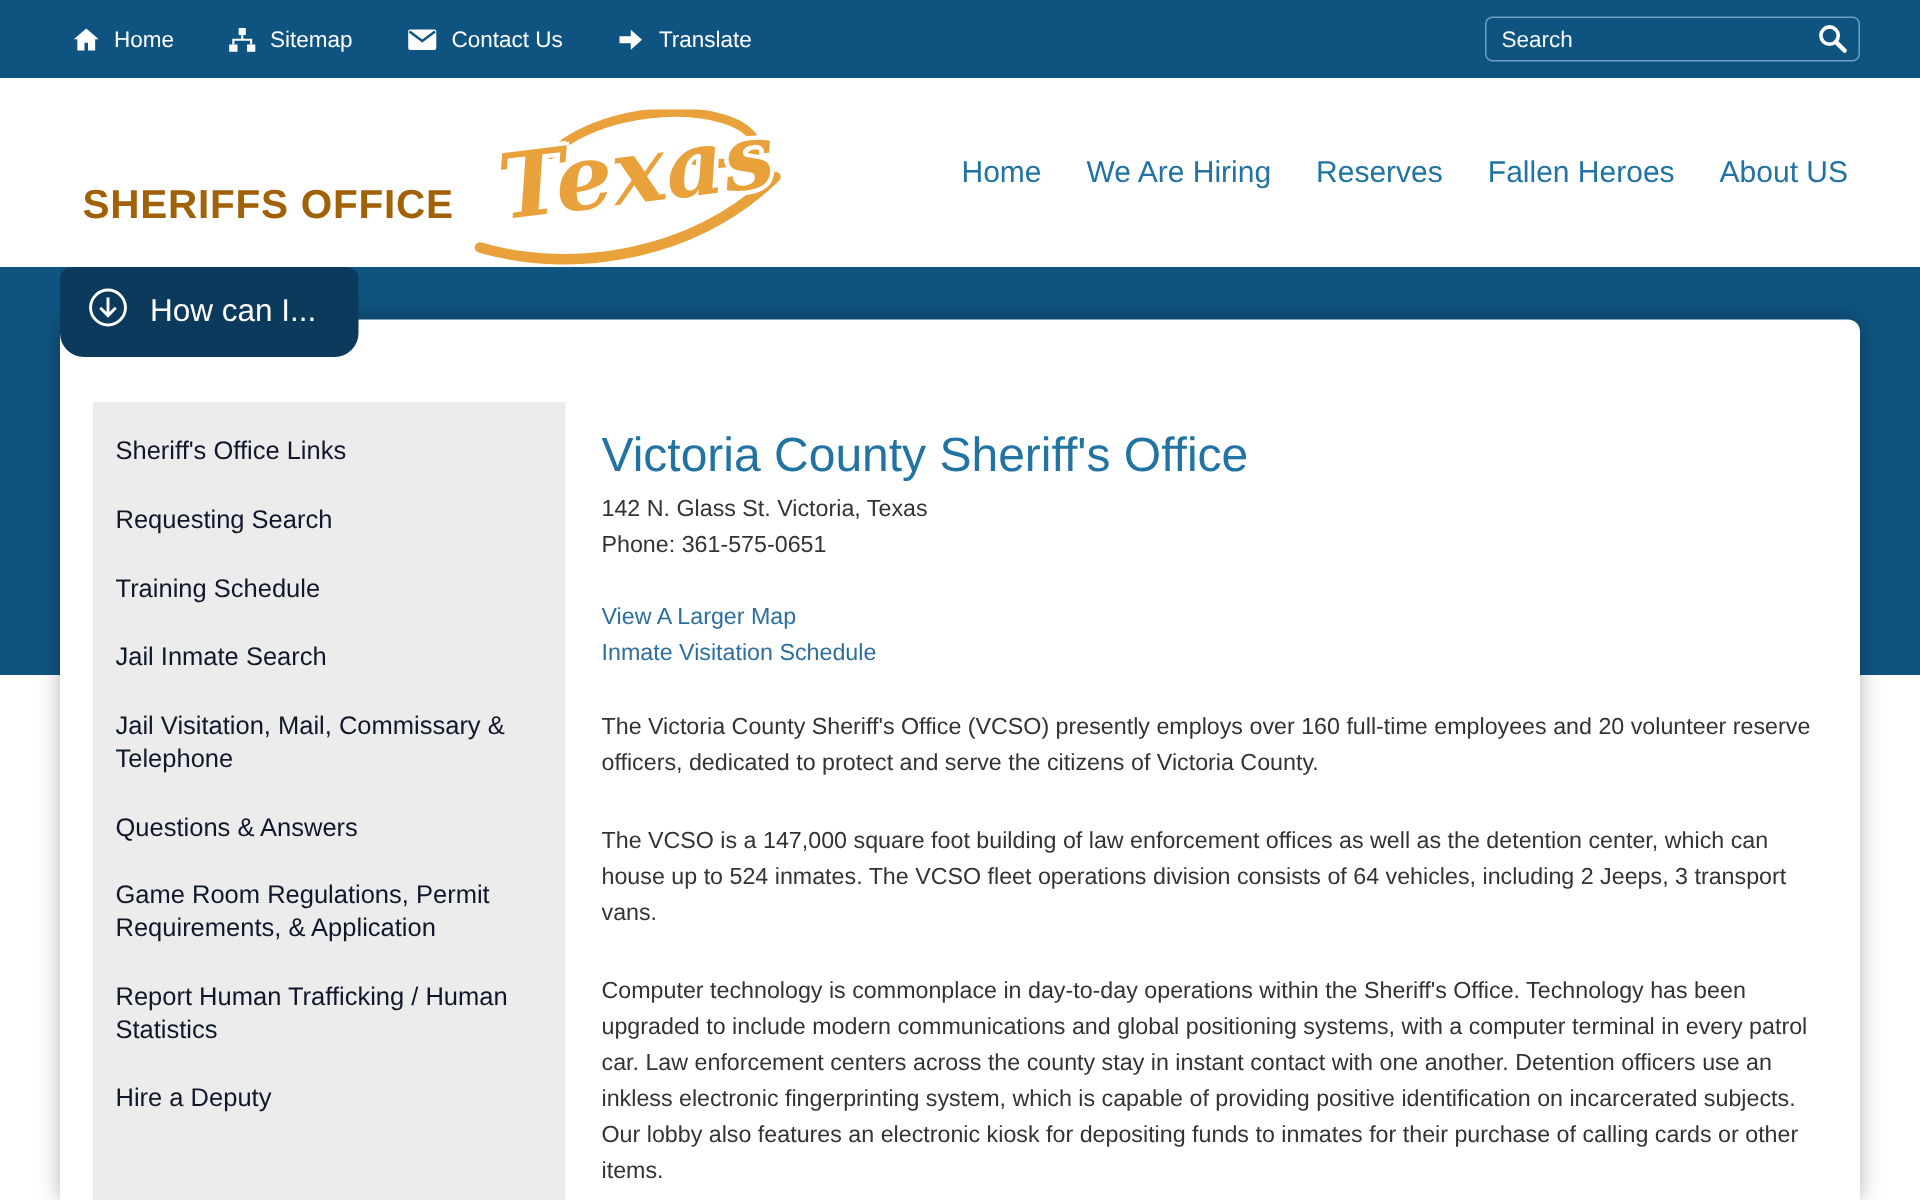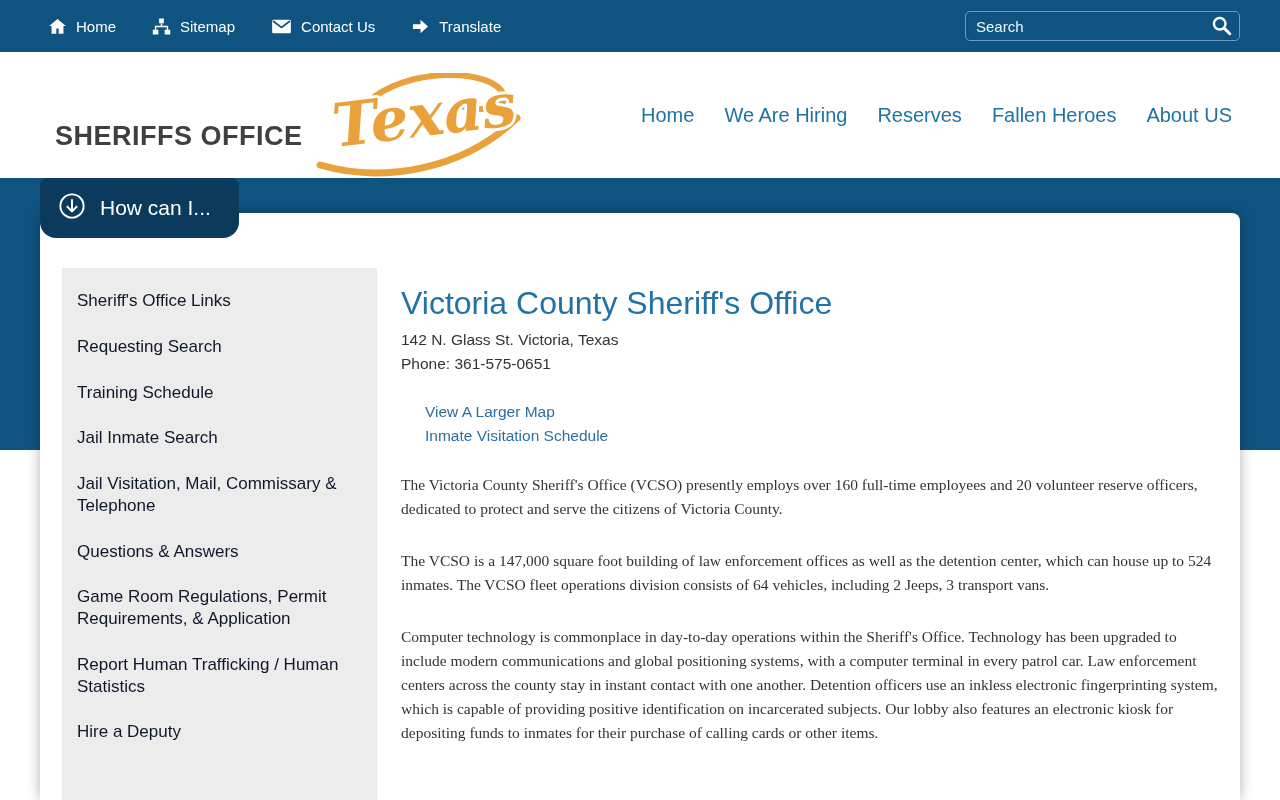--- a/index.html
+++ b/index.html
@@ -7,37 +7,37 @@
     font-family: "Liberation Sans", "DejaVu Sans", sans-serif; }
 
   
   .topbar { height: 52px; background: #0F5480; display: flex; align-items: center;
     padding: 0 40px 0 48px; }
   .topbar-links { display: flex; gap: 36px; }
   .tlink { display: flex; align-items: center; gap: 9px; color: #fff; font-size: 15px;
     text-decoration: none; cursor: pointer; }
   .tlink svg { display: block; }
 
-  .search-wrap { margin-left: auto; position: relative; width: 275px; }
+  .search-wrap { margin-left: auto; position: relative; width: 250px; }
   .search-wrap input { width: 100%; height: 30px; background: transparent;
     border: 1.5px solid #6C9FC2; border-radius: 5px; color: #fff; font-size: 15px;
     padding: 0 36px 0 10px; outline: none;
     font-family: "Liberation Sans", "DejaVu Sans", sans-serif; }
   .search-wrap input::placeholder { color: #fff; opacity: .95; }
   .search-btn { position: absolute; right: 7px; top: 4px; background: none; border: none;
     cursor: pointer; padding: 0; }
 
   
   .header { height: 126px; background: #fff; display: flex; align-items: center;
     padding: 0 48px 0 40px; }
   .logo { position: relative; width: 480px; height: 112px; flex-shrink: 0; cursor: pointer; }
   .logo-line1 { position: absolute; top: 14px; left: 2px; font-size: 47px; font-weight: bold;
     color: #1C4E87; letter-spacing: -1px; line-height: 1; white-space: nowrap; }
   .logo-line2 { position: absolute; top: 64px; left: 15px; font-size: 27px; font-weight: bold;
-    color: #404040; letter-spacing: .5px; line-height: 1; white-space: nowrap; }
+    color: #a16207; letter-spacing: .5px; line-height: 1; white-space: nowrap; }
   .logo-swoosh { position: absolute; left: 272px; top: 14px; z-index: 1; }
   .logo-texas { position: absolute; left: 292px; top: 26px; z-index: 2;
     font-family: "DejaVu Serif", serif; font-style: italic; font-weight: bold;
     font-size: 60px; line-height: 1; color: #E9A23B; transform: rotate(-7deg);
     text-shadow: -2px -2px 0 #fff, 2px -2px 0 #fff, -2px 2px 0 #fff, 2px 2px 0 #fff,
                  0 -3px 0 #fff, 0 3px 0 #fff, -3px 0 0 #fff, 3px 0 0 #fff; }
 
   .nav { margin-left: auto; display: flex; gap: 30px; }
   .nav a { color: #2173A3; font-size: 20px; text-decoration: none; cursor: pointer;
     white-space: nowrap; }
@@ -58,23 +58,23 @@
   
   .sidebar { width: 315px; flex-shrink: 0; background: #ECECEC; min-height: 532px;
     padding: 10px 0 30px; }
   .sidebar a { display: block; padding: 12px 15px; font-size: 17px; line-height: 1.28;
     color: #0f172a; text-decoration: none; cursor: pointer; }
 
   
   .main { flex: 1; margin-left: 24px; font-size: 15.5px; line-height: 24px; color: #333; }
   .main h1 { font-size: 32px; font-weight: 400; color: #2173A3; margin: 16px 0 6px;
     line-height: 1.2; }
-  .linkblock { margin-top: 24px; margin-left: 24px; }
+  .linkblock { margin-top: 24px; }
   .linkblock a { display: block; color: #2C6F9F; text-decoration: none; cursor: pointer; }
-  .main p { margin: 28px 0 0; font-family: Liberation Serif, serif; }
+  .main p { margin: 28px 0 0; }
   .main p.first { margin-top: 25px; }
 </style>
 </head>
 <body>
 
 <div class="topbar">
   <div class="topbar-links">
     <a class="tlink">
       <span>
           <svg width="19" height="19" viewBox="0 0 24 24">

